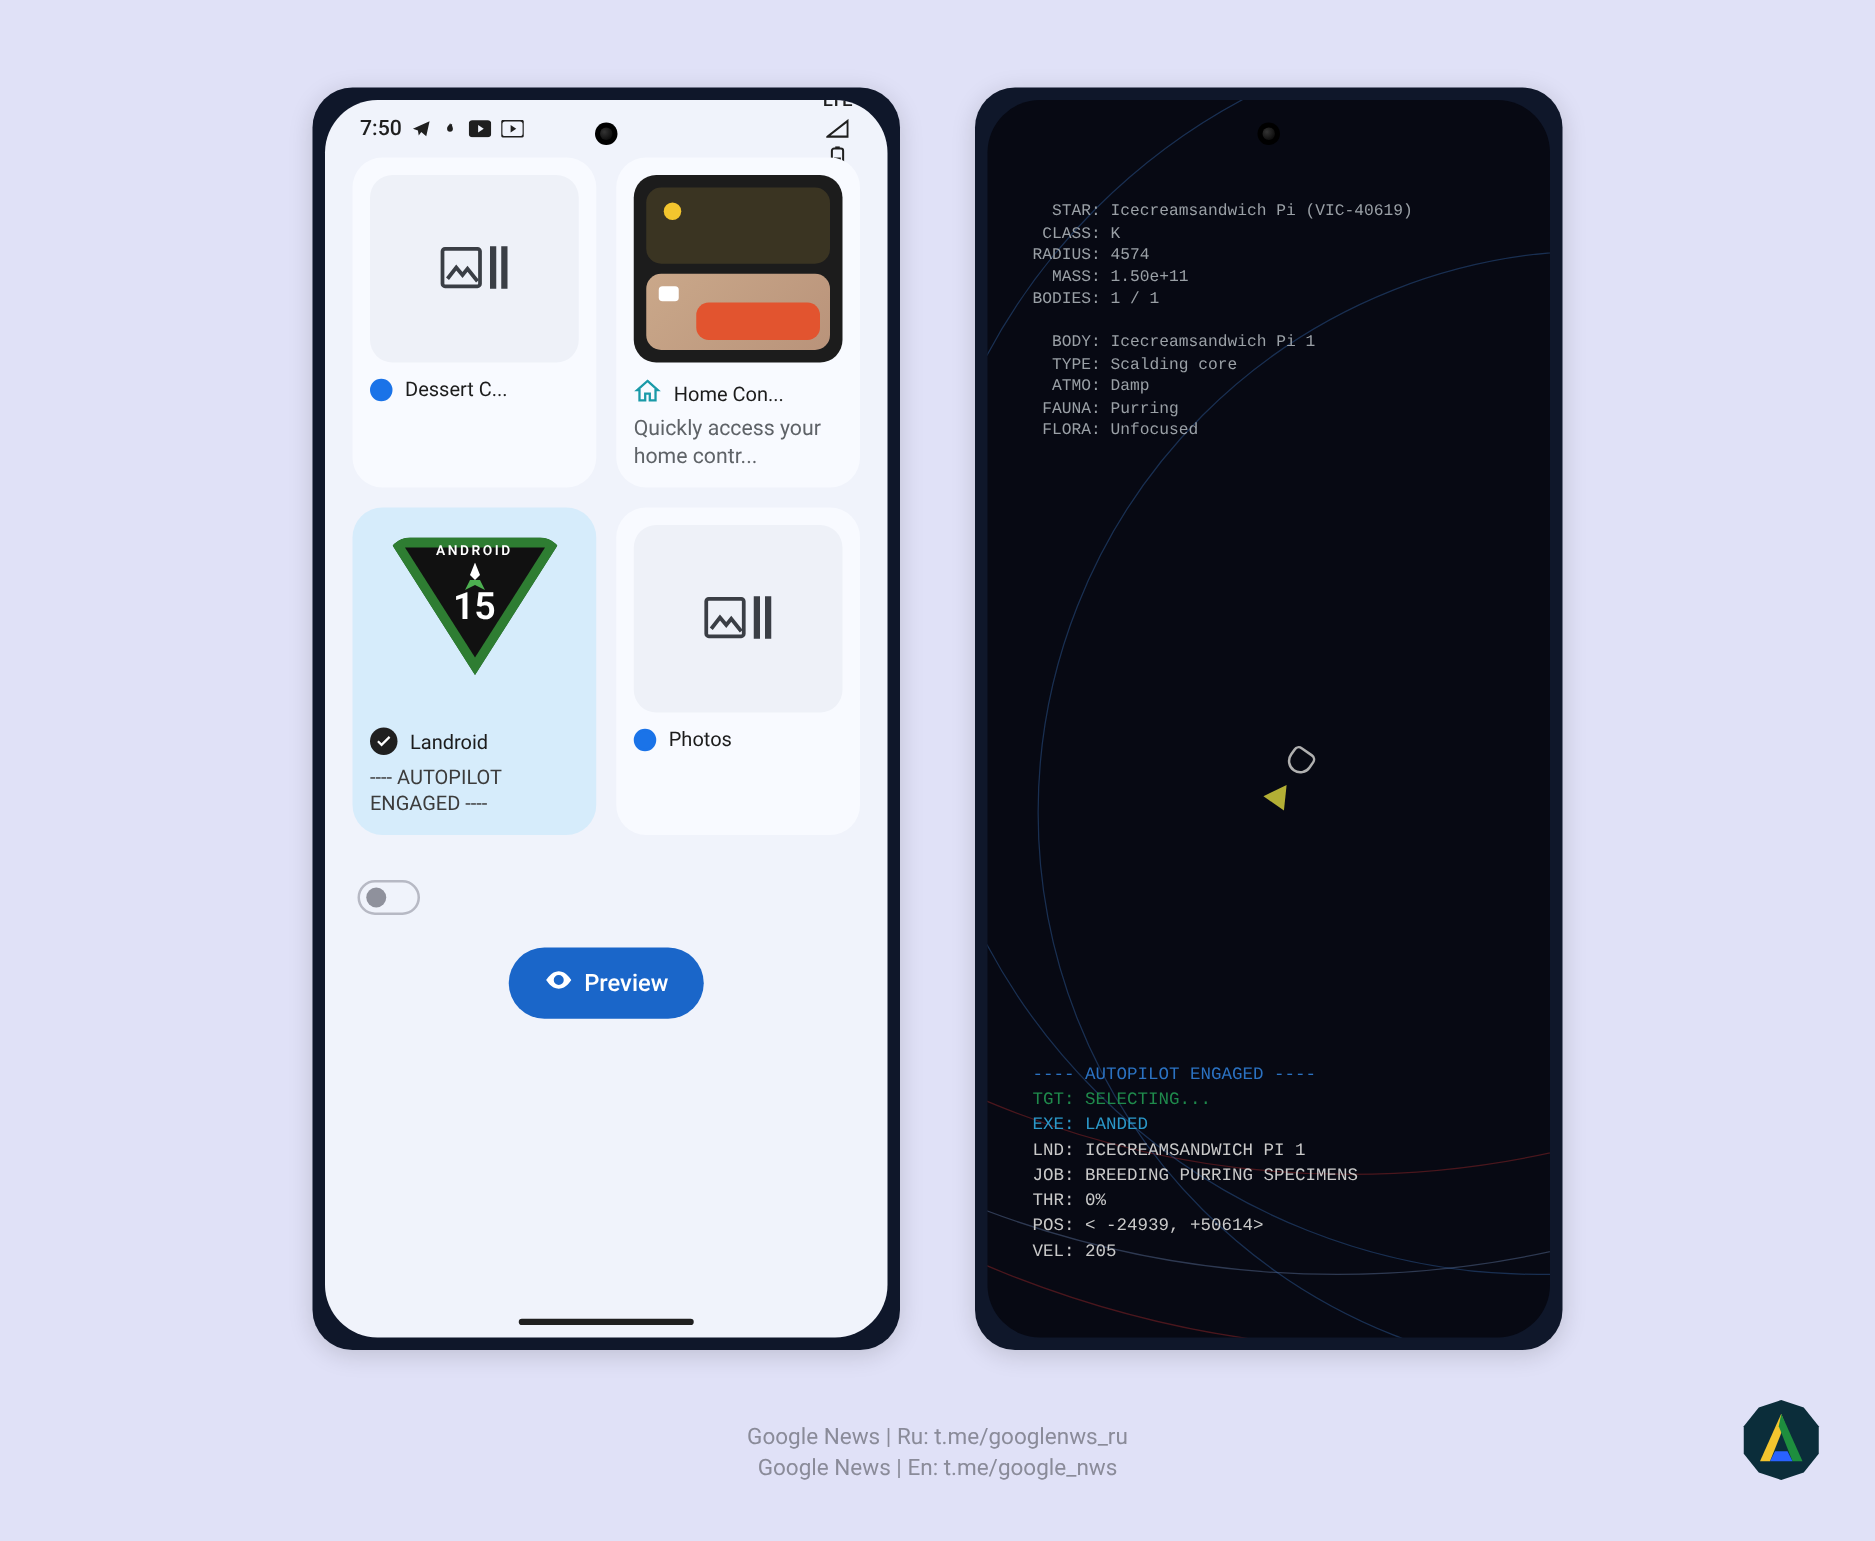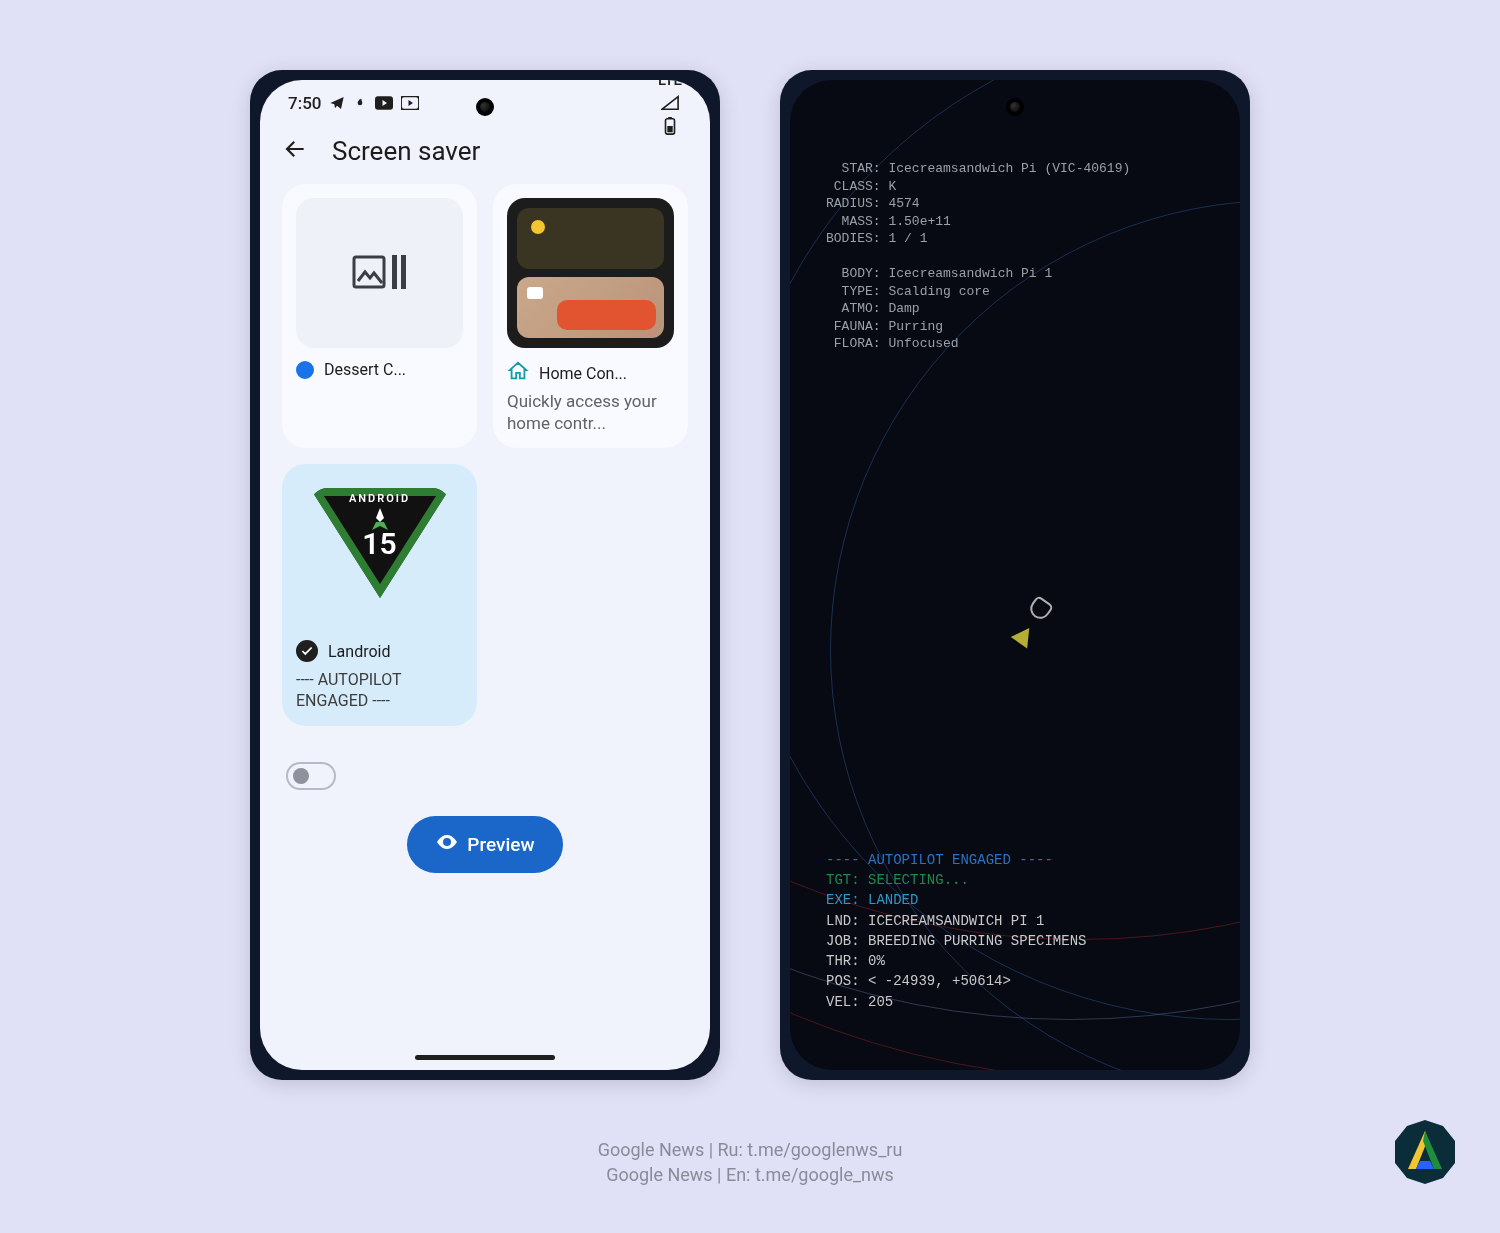--- a/index.html
+++ b/index.html
@@ -220,28 +220,20 @@
           <span class="mini-icon">
             <svg width="12" height="18" viewBox="0 0 12 20">
                 <rect x="1" y="2" width="10" height="17" rx="2" fill="none" stroke="#1f1f1f" stroke-width="1.8"></rect>
                 <rect x="4" y="0" width="4" height="2" fill="#1f1f1f"></rect>
                 <rect x="3" y="10" width="6" height="7" fill="#1f1f1f"></rect>
               </svg>
           </span>
         </div>
       </div>
 
-      <div class="titlebar">
-        <span>
-          <svg width="26" height="26" viewBox="0 0 24 24">
-              <path d="M20 11H7l5-5-1.4-1.4L3.2 12l7.4 7.4L12 18l-5-5h13z" fill="#1f1f1f"></path>
-            </svg>
-        </span>
-        <h1>Screen saver</h1>
-      </div>
 
       <div class="cards">
 
         <div class="card">
           <div class="thumb">
             <svg width="56" height="44" viewBox="0 0 56 44">
               <rect x="2" y="6" width="30" height="30" rx="2" fill="none" stroke="#3a3e45" stroke-width="3"></rect>
               <path d="M6 30l7-9 5 6 4-5 8 10" fill="none" stroke="#3a3e45" stroke-width="3"></path>
               <rect x="40" y="4" width="5" height="34" fill="#3a3e45"></rect>
               <rect x="49" y="4" width="5" height="34" fill="#3a3e45"></rect>
@@ -290,20 +282,34 @@
             <span class="check">
               <svg width="14" height="14" viewBox="0 0 24 24">
                   <path d="M4 12l5 5L20 6" stroke="#fff" stroke-width="3" fill="none"></path>
                 </svg>
             </span>
             <span class="card-title">Landroid</span>
           </div>
           <div class="card-status">---- AUTOPILOT ENGAGED ----</div>
         </div>
 
+        <div class="card">
+          <div class="thumb">
+            <svg width="56" height="44" viewBox="0 0 56 44">
+              <rect x="2" y="6" width="30" height="30" rx="2" fill="none" stroke="#3a3e45" stroke-width="3"></rect>
+              <path d="M6 30l7-9 5 6 4-5 8 10" fill="none" stroke="#3a3e45" stroke-width="3"></path>
+              <rect x="40" y="4" width="5" height="34" fill="#3a3e45"></rect>
+              <rect x="49" y="4" width="5" height="34" fill="#3a3e45"></rect>
+            </svg>
+          </div>
+          <div class="row">
+            <span class="dot"></span>
+            <span class="card-title">Photos</span>
+          </div>
+        </div>
       </div>
 
       <div class="toggle-row">
         <div class="toggle"></div>
       </div>
 
       <div class="preview-btn">
         <span>
           <svg width="24" height="24" viewBox="0 0 24 24">
               <path d="M12 5C6 5 2 12 2 12s4 7 10 7 10-7 10-7-4-7-10-7zm0 11a4 4 0 110-8 4 4 0 010 8z" fill="#fff"></path>

